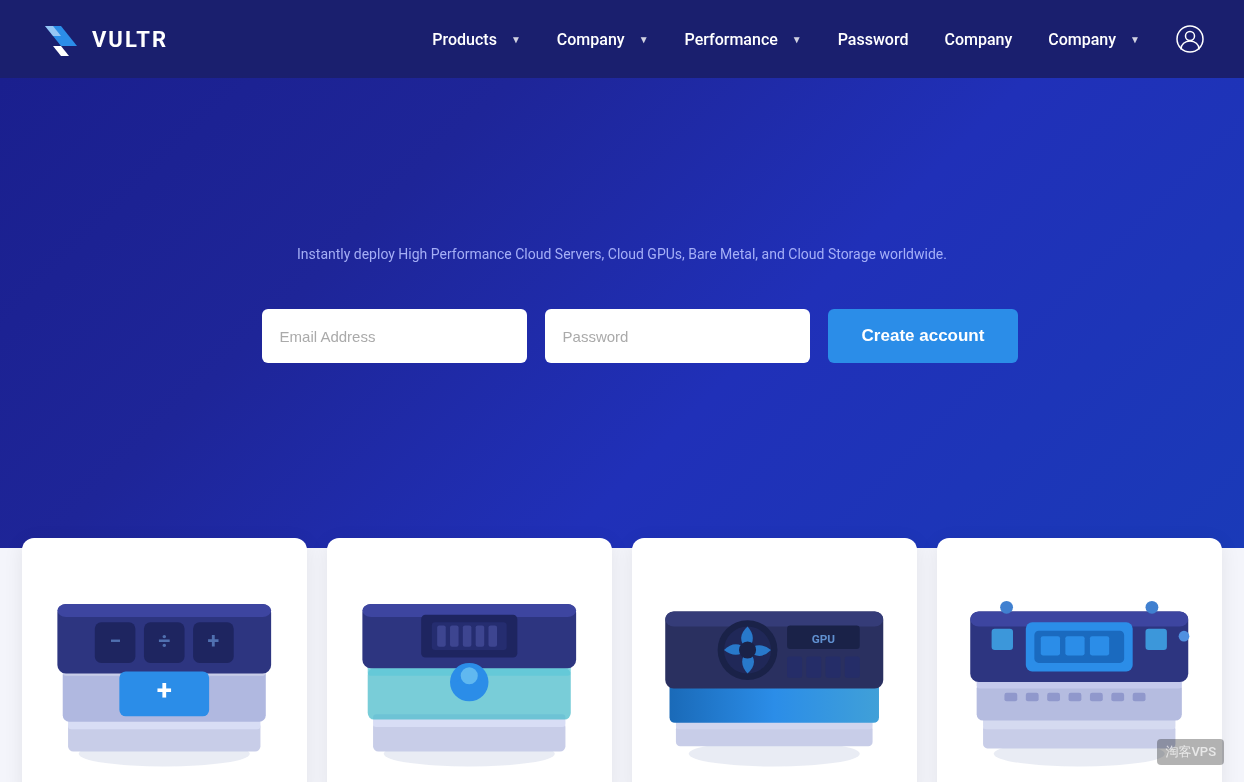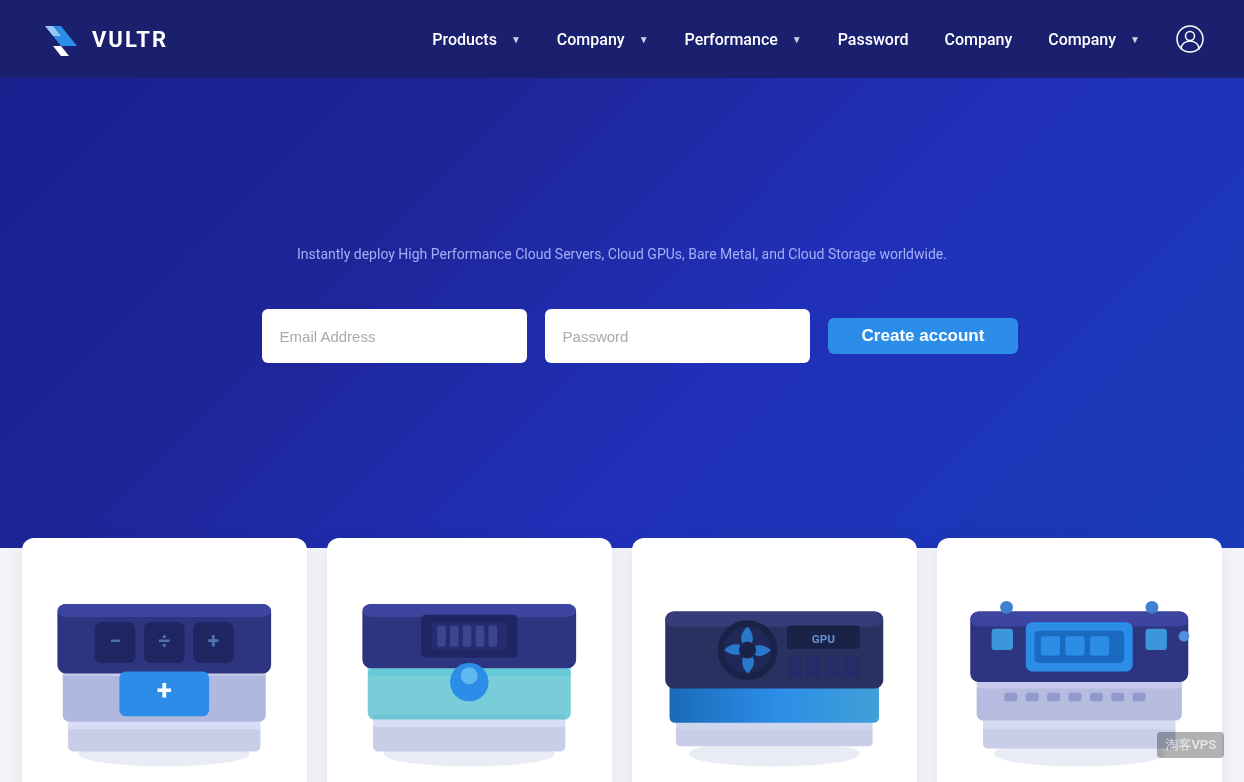--- a/index.html
+++ b/index.html
@@ -102,21 +102,21 @@
       border: none;
       border-radius: 6px;
       padding: 0 18px;
       font-size: 15px;
       color: #333;
       background: white;
       outline: none;
     }
     .hero-form input::placeholder { color: #aaa; }
     .hero-form button {
-      height: 36px;
+      height: 54px;
       padding: 0 34px;
       background: #2b8de8;
       color: white;
       border: none;
       border-radius: 6px;
       font-size: 17px;
       font-weight: 600;
       cursor: pointer;
       transition: background 0.2s;
       white-space: nowrap;
@@ -163,21 +163,21 @@
 
     
     .card svg {
       max-width: 90%;
       max-height: 240px;
     }
 
     
     .watermark {
       position: fixed;
-      bottom: 24px;
+      bottom: 17px;
       right: 20px;
       color: rgba(255,255,255,0.7);
       font-size: 13px;
       font-weight: 500;
       background: rgba(0,0,0,0.3);
       padding: 4px 8px;
       border-radius: 4px;
       z-index: 100;
     }
   </style>

